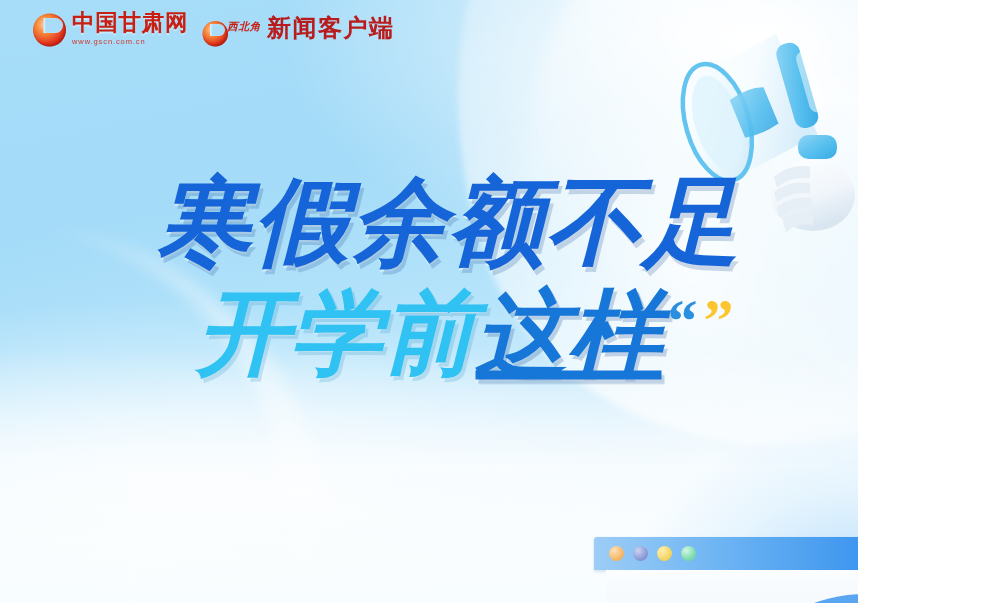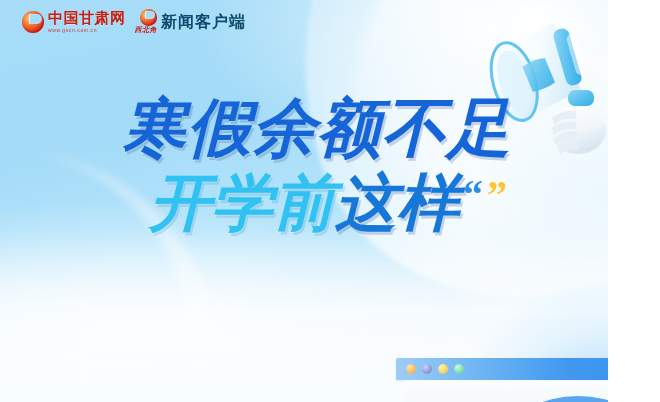--- a/index.html
+++ b/index.html
@@ -11,21 +11,20 @@
     font-family: "Liberation Sans", sans-serif;
   }
 
   
   #poster {
     position: relative;
     width: 572px;
     height: 402px;
     overflow: hidden;
     background: #a4dcf8;
-    padding-left: 36px;
   }
 
   
   .bg-base {
     position: absolute;
     inset: 0;
     background:
       radial-gradient(120% 90% at 88% 6%, #ffffff 0%, rgba(255,255,255,0.55) 18%, rgba(255,255,255,0) 46%),
       radial-gradient(110% 80% at 18% 96%, #ffffff 0%, rgba(255,255,255,0.72) 22%, rgba(255,255,255,0) 58%),
       linear-gradient(168deg, #a7ddf9 0%, #a3dbf8 30%, #b6e4fb 52%, #dff2fd 74%, #f4fbff 90%, #ffffff 100%);
@@ -138,44 +137,44 @@
     letter-spacing: 0.5px;
     text-shadow: 0 1px 0 rgba(255,255,255,.35);
   }
   .brand-url {
     font-size: 5px;
     color: #d2372a;
     letter-spacing: 0.6px;
     margin-top: 2px;
   }
   .brand-b { display: flex; align-items: flex-end; gap: 4px; }
-  .brand-b-mark { display: flex; flex-direction: column; align-items: flex-end; line-height: 1; }
+  .brand-b-mark { display: flex; flex-direction: row; align-items: flex-start; line-height: 1; }
   .brand-xbj {
     font-family: "Liberation Serif", serif;
     font-size: 7px;
     font-weight: bold;
     font-style: italic;
     color: #c81f12;
     margin-top: 1px;
     letter-spacing: .5px;
   }
   .brand-app {
     font-family: "Liberation Serif", serif;
     font-weight: bold;
     font-size: 16px;
-    color: #0c4a6e;
+    color: #b91c1c;
     letter-spacing: 1px;
     margin-bottom: 1px;
   }
 
   
   .headline {
     position: absolute;
     left: 0; right: 0;
-    top: 96px;
+    top: 116px;
     z-index: 15;
     text-align: center;
   }
   .line {
     font-family: "Liberation Sans", sans-serif;
     font-weight: bold;
     font-style: italic;
     white-space: nowrap;
     line-height: 1;
   }
@@ -198,20 +197,21 @@
     padding-left: 4px;
   }
   .seg-cyan {
     color: #2fc2f2;
     text-shadow: 2px 3px 0 rgba(40,140,190,0.20), 0 1px 0 rgba(255,255,255,.5);
     margin-left: 44px;
   }
   .seg-blue {
     color: #1677d8;
     text-shadow: 2px 3px 0 rgba(20,70,140,0.22), 0 1px 0 rgba(255,255,255,.45);
+    text-decoration: underline;
   }
   .quote {
     font-family: "Liberation Serif", serif;
     font-style: normal;
     font-weight: bold;
     font-size: 40px;
     line-height: 1;
     position: relative;
     top: -16px;
   }

